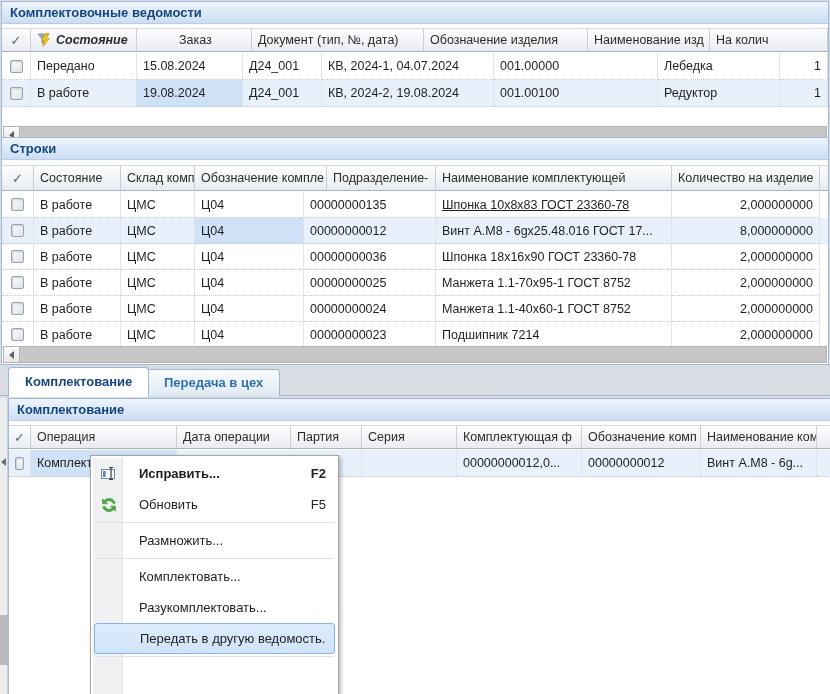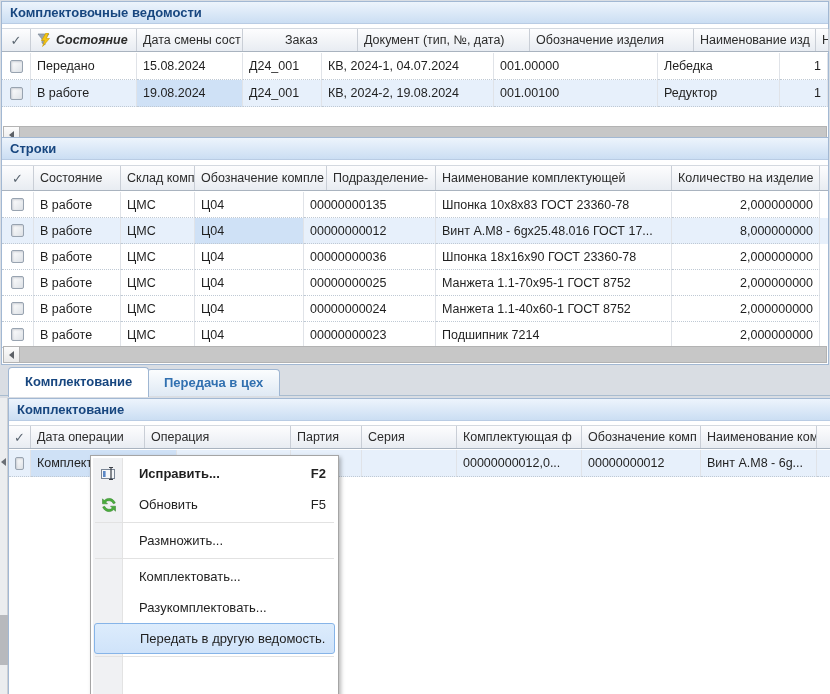--- a/index.html
+++ b/index.html
@@ -88,23 +88,20 @@
         <div class="hcell center" style="width: 29px;">
           <span class="caret">✓</span>
         </div>
         <div class="hcell styled" style="width: 106px;">
           <span class="hicon"><svg viewBox="0 0 15 14">
               <polygon points="1,1 12,1 8,6 8,12 5,10 5,6" fill="#9aa5b2" stroke="#7d8896" stroke-width="0.7"></polygon>
               <polygon points="9,0 4.5,7.5 7.4,7.5 5.6,13.5 12.5,5.5 9.4,5.5 11.5,0" fill="#f5c513" stroke="#c89a00" stroke-width="0.6"></polygon>
             </svg></span>
           <span>Состояние</span>
         </div>
-        <div class="hcell" style="width: 106px;">
-          <span>Дата смены сост</span>
-        </div>
         <div class="hcell" style="width: 79px; margin-left: 36px;">
           <span>Заказ</span>
         </div>
         <div class="hcell" style="width: 172px;">
           <span>Документ (тип, №, дата)</span>
         </div>
         <div class="hcell" style="width: 164px;">
           <span>Обозначение изделия</span>
         </div>
         <div class="hcell" style="width: 122px;">
@@ -210,21 +207,21 @@
         </div>
         <div class="cell" style="width: 74px;">
           <span>ЦМС</span>
         </div>
         <div class="cell" style="width: 109px;">
           <span>Ц04</span>
         </div>
         <div class="cell" style="width: 132px;">
           <span>00000000135</span>
         </div>
-        <div class="cell" style="width: 236px;">
+        <div class="cell" style="width: 236px; text-decoration: underline;">
           <span>Шпонка 10х8х83 ГОСТ 23360-78</span>
         </div>
         <div class="cell right" style="width: 148px;">
           <span>2,000000000</span>
         </div>
       </div>
       <div class="trow sel" style="top: 58px; height: 26px;">
         <div class="cell center" style="width: 32px;">
           <span class="checkbox"></span>
         </div>
@@ -358,25 +355,25 @@
   <span class="thumb"></span>
 </div>
 
 <div class="panel" id="panel-komplekt" style="left:8px; top:398px; width:824px; height:298px;">
   <div class="ptitle">Комплектование</div>
   <div id="t-komplekt" style="position:absolute; left:0; top:22px; right:0; bottom:0;">
       <div class="thead" style="top: 4px; height: 24px;">
         <div class="hcell center" style="width: 22px;">
           <span class="caret">✓</span>
         </div>
+        <div class="hcell" style="width: 146px;">
+          <span>Операция</span>
+        </div>
         <div class="hcell" style="width: 114px;">
           <span>Дата операции</span>
-        </div>
-        <div class="hcell" style="width: 146px;">
-          <span>Операция</span>
         </div>
         <div class="hcell" style="width: 71px;">
           <span>Партия</span>
         </div>
         <div class="hcell" style="width: 95px;">
           <span>Серия</span>
         </div>
         <div class="hcell" style="width: 125px;">
           <span>Комплектующая ф</span>
         </div>

